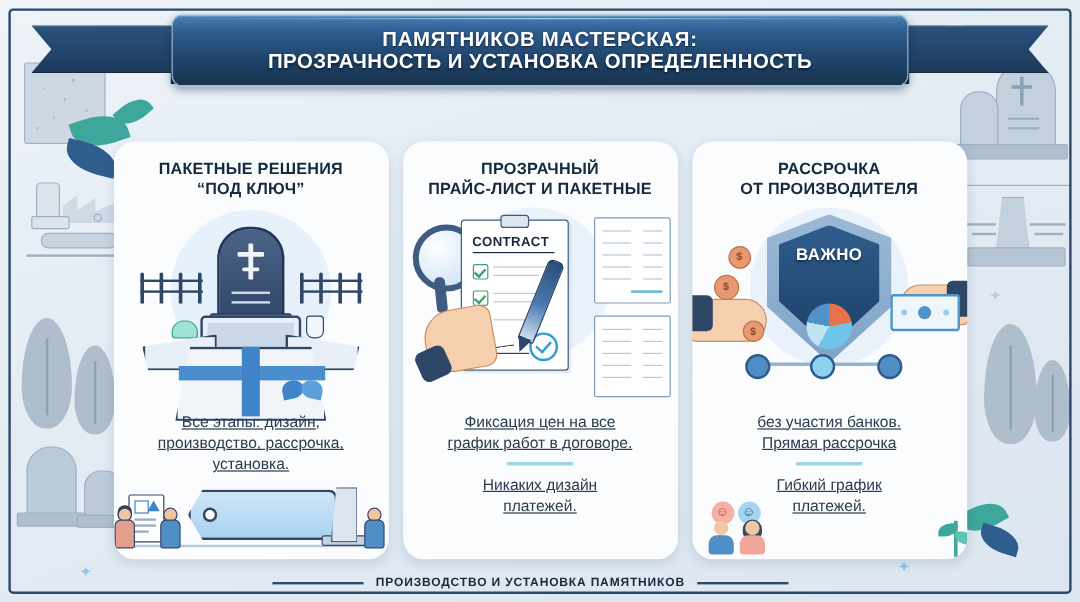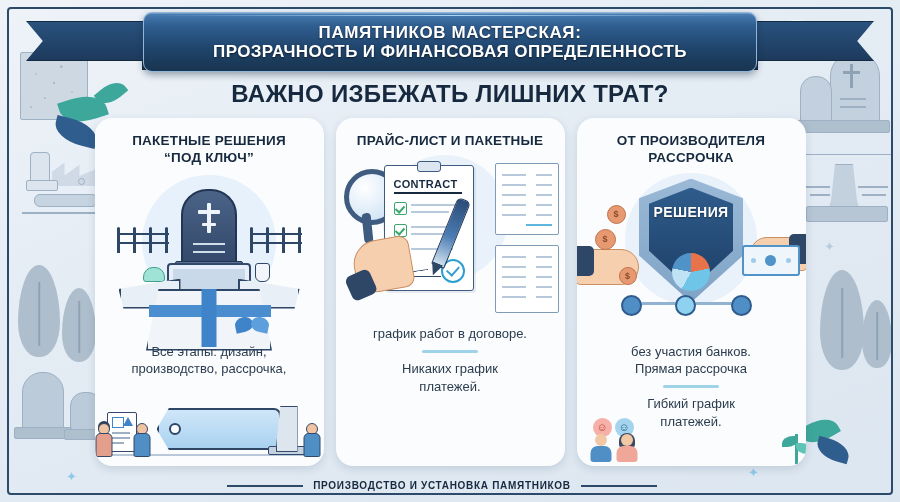--- a/index.html
+++ b/index.html
@@ -130,21 +130,21 @@
   .cards{position:absolute;left:0;right:0;top:118px;height:350px;z-index:15;
     display:flex;justify-content:center;gap:12px;}
   .card{width:229px;height:348px;background:#fbfcfd;border-radius:17px;
     box-shadow:0 3px 9px rgba(45,74,107,.16);
     position:relative;overflow:hidden;display:flex;flex-direction:column;align-items:center;}
   .card-title{margin-top:14px;text-align:center;color:#16293e;
     font-size:13.5px;font-weight:bold;line-height:1.28;letter-spacing:.2px;}
   .art{position:relative;width:100%;height:170px;margin-top:4px;}
   .body{position:relative;width:100%;flex:1;text-align:center;color:#2b3c4e;
     font-size:13px;line-height:1.38;padding-top:2px;}
-  .body p{margin:0;}
+  .body p{margin:0;text-decoration:underline;}
   .divider{width:56px;height:2.5px;background:#9ed3ea;border-radius:2px;margin:7px auto;}
 
   
   .halo{position:absolute;left:50%;top:4px;transform:translateX(-50%);
     width:134px;height:134px;border-radius:50%;background:#e6f1fb;}
   .mon{position:absolute;left:50%;top:18px;transform:translateX(-50%);
     width:52px;height:74px;border-radius:26px 26px 3px 3px;
     background:linear-gradient(180deg,#4a6387 0%,#33486a 100%);
     border:2px solid #223553;}
   .mon .cr{position:absolute;left:50%;top:12px;transform:translateX(-50%);
@@ -382,25 +382,24 @@
     <div class="sparkle" style="left:748px;top:466px;color:#8ec9e8;">✦</div>
   </div>
 
   <div class="banner-wrap">
     <div class="tail left"></div>
     <div class="tail right"></div>
     <div class="tail-fold left"></div>
     <div class="tail-fold right"></div>
     <div class="banner">
       <div class="bl1">ПАМЯТНИКОВ МАСТЕРСКАЯ:</div>
-      <div class="bl2">ПРОЗРАЧНОСТЬ И ФИНАНСОВАЯ ОПРЕДЕЛЕННОСТЬ</div>
+      <div class="bl2">ПРОЗРАЧНОСТЬ И УСТАНОВКА ОПРЕДЕЛЕННОСТЬ</div>
     </div>
   </div>
 
-  <div class="subtitle">ВАЖНО ИЗБЕЖАТЬ ЛИШНИХ ТРАТ?</div>
 
   <div class="cards">
 
     <div class="card">
       <div class="card-title">
         <div>ПАКЕТНЫЕ РЕШЕНИЯ</div>
         <div>“ПОД КЛЮЧ”</div>
       </div>
 
       <div class="art">
@@ -438,20 +437,21 @@
         <div class="boxbody"></div>
         <div class="ribbonh"></div>
         <div class="ribbonv"></div>
         <div class="bow"></div>
         <div class="bow2"></div>
       </div>
 
       <div class="body">
         <p>Все этапы: дизайн,</p>
         <p>производство, рассрочка,</p>
+        <p>установка.</p>
       </div>
 
       <div class="scene1">
         <div class="ground"></div>
         <div class="board">
           <div class="chk"></div>
             <div class="arrow"></div>
           <div class="bl" style="top:19px"></div>
           <div class="bl" style="top:24px"></div>
           <div class="bl" style="top:29px;width:12px"></div>
@@ -471,20 +471,21 @@
         <div class="slab2"></div>
         <div class="person" style="right:4px">
           <div class="head"></div>
             <div class="torso" style="background:#4f8fc6"></div>
         </div>
       </div>
     </div>
 
     <div class="card">
       <div class="card-title">
+        <div>ПРОЗРАЧНЫЙ</div>
         <div>ПРАЙС-ЛИСТ И ПАКЕТНЫЕ</div>
       </div>
 
       <div class="art">
         <div class="halo2"></div>
 
         <div class="mag-ring"></div>
         <div class="mag-handle"></div>
 
         <div class="side-doc sd1">
@@ -529,39 +530,40 @@
           <div class="seal"></div>
         </div>
 
         <div class="pen"></div>
         <div class="hand2">
             <div class="cuff"></div>
           </div>
       </div>
 
       <div class="body">
+        <p>Фиксация цен на все</p>
         <p>график работ в договоре.</p>
         <div class="divider"></div>
-        <p>Никаких график</p>
+        <p>Никаких дизайн</p>
         <p>платежей.</p>
       </div>
     </div>
 
     <div class="card">
       <div class="card-title">
+        <div>РАССРОЧКА</div>
         <div>ОТ ПРОИЗВОДИТЕЛЯ</div>
-        <div>РАССРОЧКА</div>
       </div>
 
       <div class="art">
         <div class="halo3"></div>
         <div class="shield"></div>
         <div class="shield-in"></div>
         <div class="shield-txt">
-          <div>РЕШЕНИЯ</div>
+          <div>ВАЖНО</div>
         </div>
         <div class="pie"></div>
 
         <div class="hand3">
             <div class="cuff"></div>
           </div>
         <div class="hand3r">
             <div class="cuff"></div>
           </div>
         <div class="coin c1">$</div>

